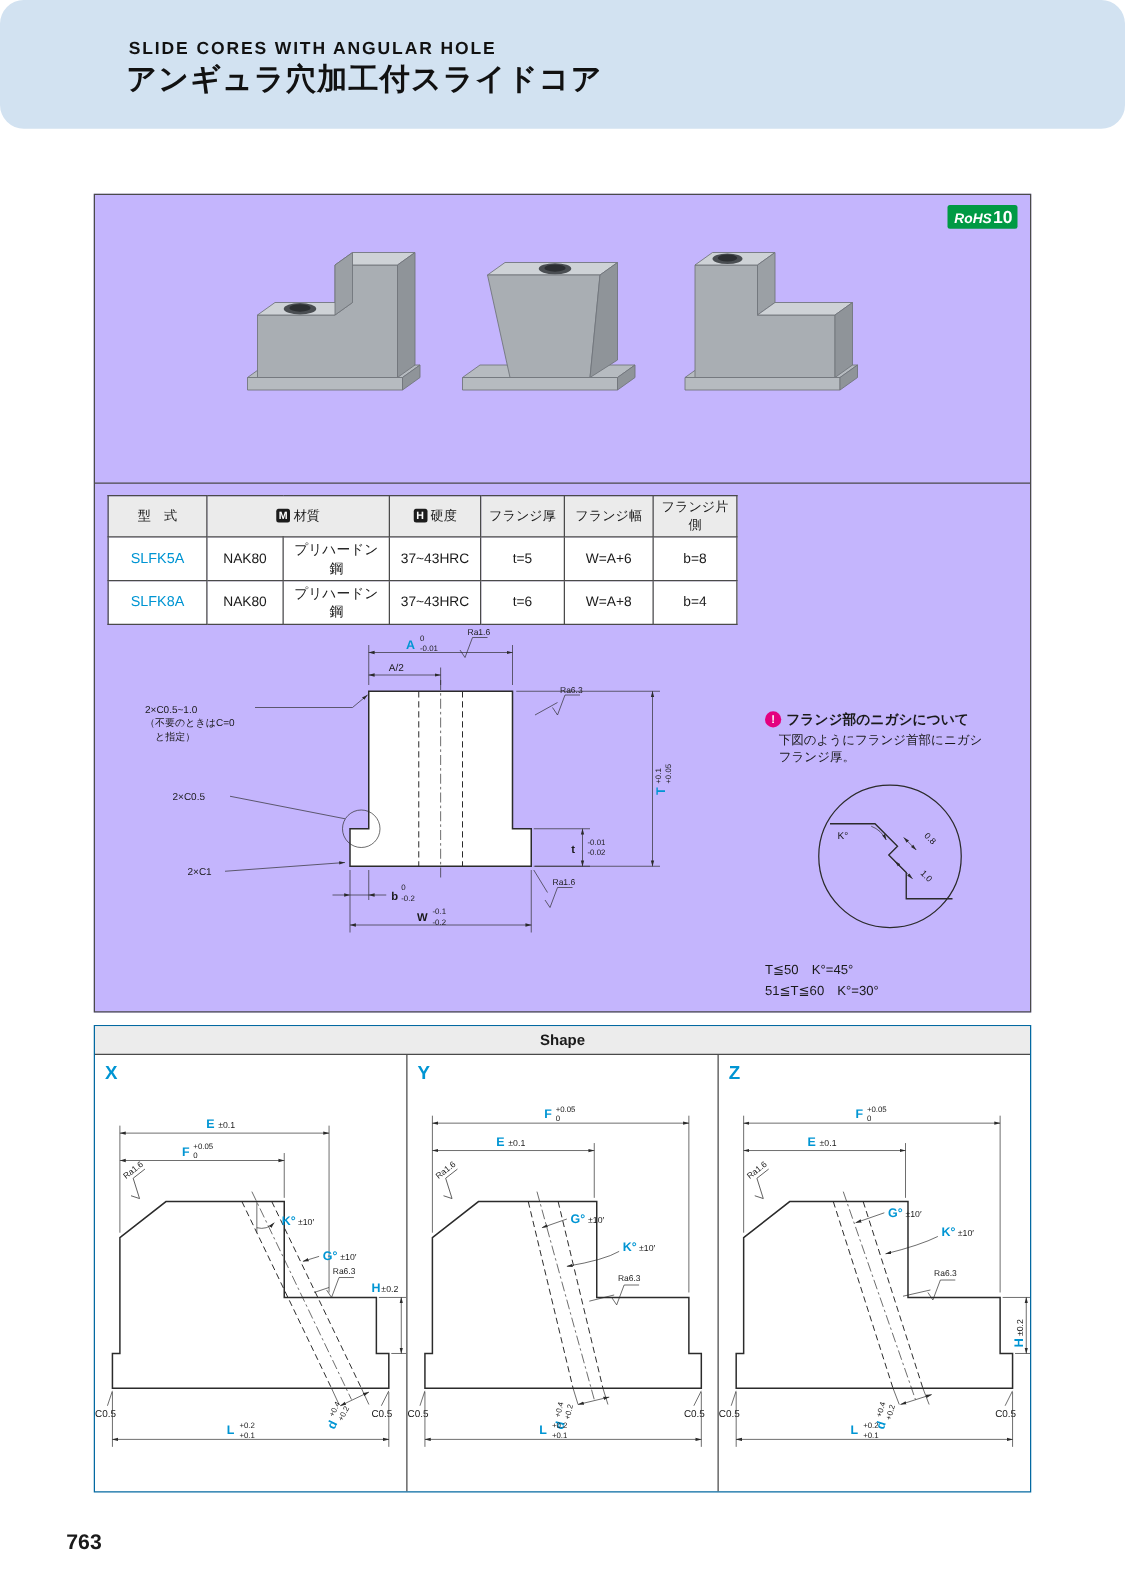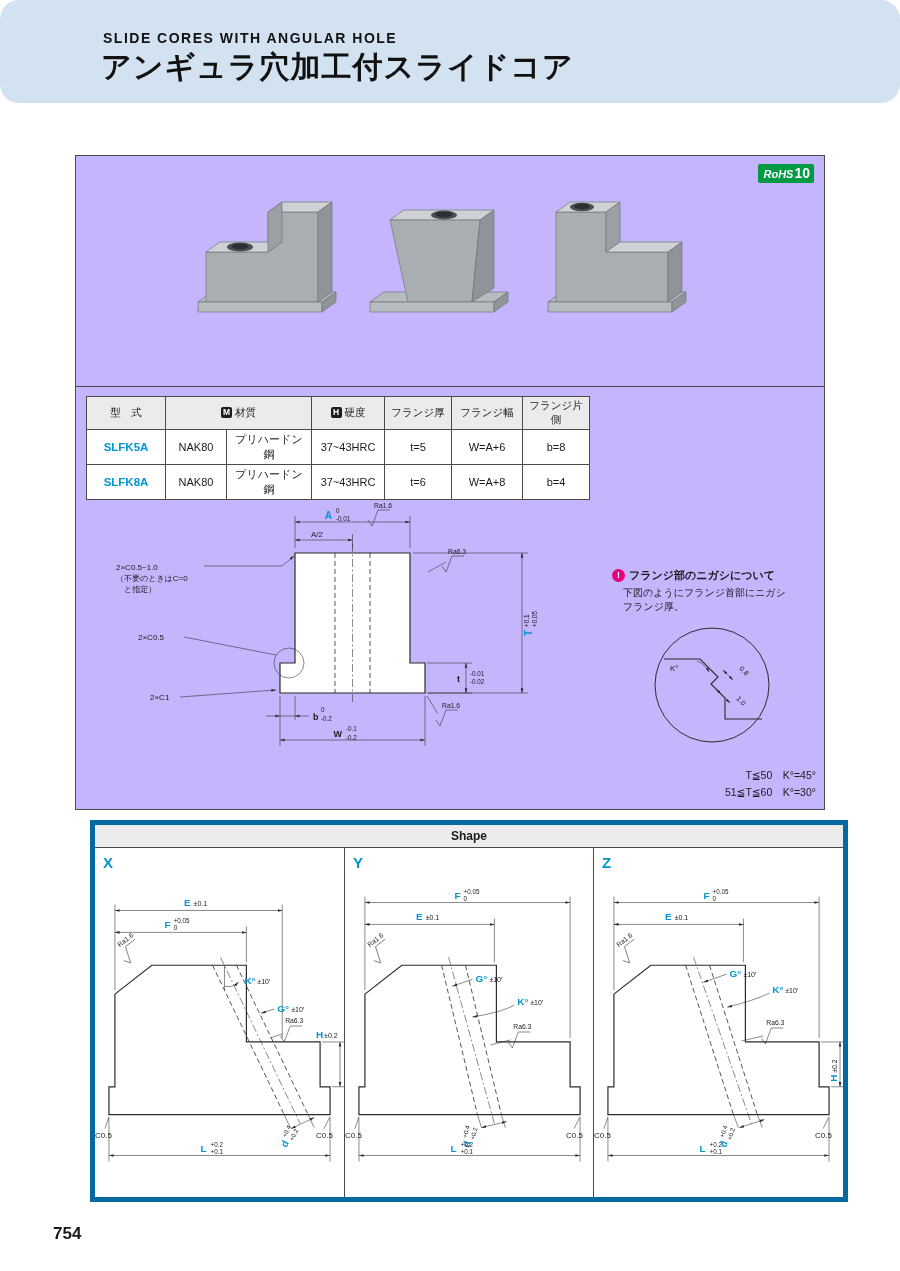--- a/index.html
+++ b/index.html
@@ -3,45 +3,45 @@
 <meta charset="utf-8">
 <style>
   html,body{margin:0;padding:0;}
   body{
     width:900px;height:1271px;position:relative;background:#ffffff;
     font-family:"Liberation Sans",sans-serif;color:#1a1a1a;overflow:hidden;
   }
   
   .band{position:absolute;left:0;top:0;width:900px;height:103px;background:#d2e2f1;border-radius:19px;}
   .title-en{position:absolute;left:103px;top:30px;font-size:14px;font-weight:bold;letter-spacing:1.5px;color:#111;}
-  .title-ja{position:absolute;left:101px;top:47px;font-size:30px;font-weight:bold;color:#111;letter-spacing:1px;}
+  .title-ja{position:absolute;left:101px;top:47px;font-size:24px;font-weight:bold;color:#111;letter-spacing:1px;}
   
   .main-box{position:absolute;left:75px;top:155px;width:748px;height:653px;background:#c4b5fd;border:1px solid #4a4a4a;}
-  .shape-box{position:absolute;left:90px;top:820px;width:748px;height:372px;background:#fff;border:5px solid #0369a1;}
+  .shape-box{position:absolute;left:75px;top:820px;width:748px;height:372px;background:#fff;border:1px solid #0369a1;}
   
   .rohs{position:absolute;right:10px;top:8px;background:#009a44;color:#fff;font-weight:bold;
         padding:1px 4px 2px 5px;font-size:11px;border-radius:2px;font-style:italic;}
   .rohs-num{font-size:14px;font-style:normal;margin-left:1px;}
   
   .pimg{position:absolute;top:32px;}
   .pimg1{left:108px;} .pimg2{left:282px;} .pimg3{left:458px;}
   .f-front{fill:#a9aeb3;stroke:#70757a;stroke-width:.7;}
   .f-top{fill:#ced2d6;stroke:#70757a;stroke-width:.7;}
   .f-side{fill:#8f9499;stroke:#70757a;stroke-width:.7;}
   .f-strip{fill:#9ba0a5;stroke:#70757a;stroke-width:.7;}
   .f-base{fill:#b6bbc0;stroke:#70757a;stroke-width:.7;}
   .hole-o{fill:#4a4e52;} .hole-i{fill:#2c2f32;}
   
   .hdivider{position:absolute;left:0;right:0;top:230px;border-top:1px solid #4a4a4a;}
   
   .spec-table{position:absolute;left:10px;top:240px;border-collapse:collapse;font-size:11px;}
   .spec-table th,.spec-table td{border:1px solid #4a4a4a;text-align:center;padding:2px 5px;}
   .spec-table th{background:#ebebeb;font-weight:normal;font-size:10.5px;height:17px;}
   .spec-table td{height:25px;background:#fff;}
-  .model{color:#0095d3;font-weight:bold;font-size:11.5px;margin-top:36px;}
+  .model{color:#0095d3;font-weight:normal;font-size:11.5px;margin-top:36px;}
   .sq{display:inline-block;background:#1c1c1c;color:#fff;font-size:8.5px;width:11px;height:11px;
       line-height:11px;border-radius:2px;font-weight:bold;text-align:center;vertical-align:1px;}
   
   .drawing-svg{position:absolute;left:4px;top:322px;}
   svg text{font-family:"Liberation Sans",sans-serif;}
   .oline{fill:#ffffff;stroke:#2b2b2b;stroke-width:1.2;}
   .oline2{fill:none;stroke:#2b2b2b;stroke-width:1.1;}
   .circ{fill:none;stroke:#2b2b2b;stroke-width:1;}
   .th{stroke:#2b2b2b;stroke-width:.55;fill:none;}
   .dim{stroke:#2b2b2b;stroke-width:.55;fill:none;}
@@ -52,21 +52,21 @@
   .blkb{font-size:9px;font-weight:bold;fill:#1a1a1a;}
   .blk7{font-size:7px;fill:#1a1a1a;}
   .tol{font-size:6.3px;fill:#1a1a1a;}
   .ra{font-size:6.8px;fill:#1a1a1a;}
   
   .flange-note{position:absolute;left:536px;top:412px;width:204px;font-size:10px;}
   .fn-title{display:flex;align-items:center;gap:4px;font-size:11px;font-weight:bold;margin-bottom:3px;}
   .fn-icon{display:inline-block;width:13px;height:13px;border-radius:50%;background:#e4007f;color:#fff;
            font-size:9px;line-height:13px;text-align:center;font-weight:bold;flex:0 0 13px;}
   .fn-body{line-height:1.35;margin-left:11px;}
-  .fn-rules{text-align:right;font-size:10.5px;line-height:1.6;margin-top:2px;}
+  .fn-rules{text-align:left;font-size:10.5px;line-height:1.6;margin-top:2px;}
   
   .shape-header{height:22px;line-height:22px;text-align:center;font-weight:bold;font-size:12px;
                 background:#ececec;border-bottom:1px solid #4a4a4a;}
   .shape-panels{display:flex;height:349px;}
   .panel{position:relative;width:249px;box-sizing:border-box;}
   .panel + .panel{border-left:1px solid #4a4a4a;}
   .panel-label{position:absolute;left:8px;top:6px;color:#0095d3;font-weight:bold;font-size:15px;}
   .panel-svg{position:absolute;left:0;top:24px;}
   
   .page-number{position:absolute;left:53px;top:1224px;font-size:17px;font-weight:bold;}
@@ -545,13 +545,13 @@
           <text class="dletter" x="112" y="280" text-anchor="end">L</text>
           <text class="tol" x="116" y="275">+0.2</text>
           <text class="tol" x="116" y="283">+0.1</text>
         </g>
       </svg>
     </div>
 
   </div>
 </div>
 
-<div class="page-number">754</div>
+<div class="page-number">763</div>
 
 </body></html>

